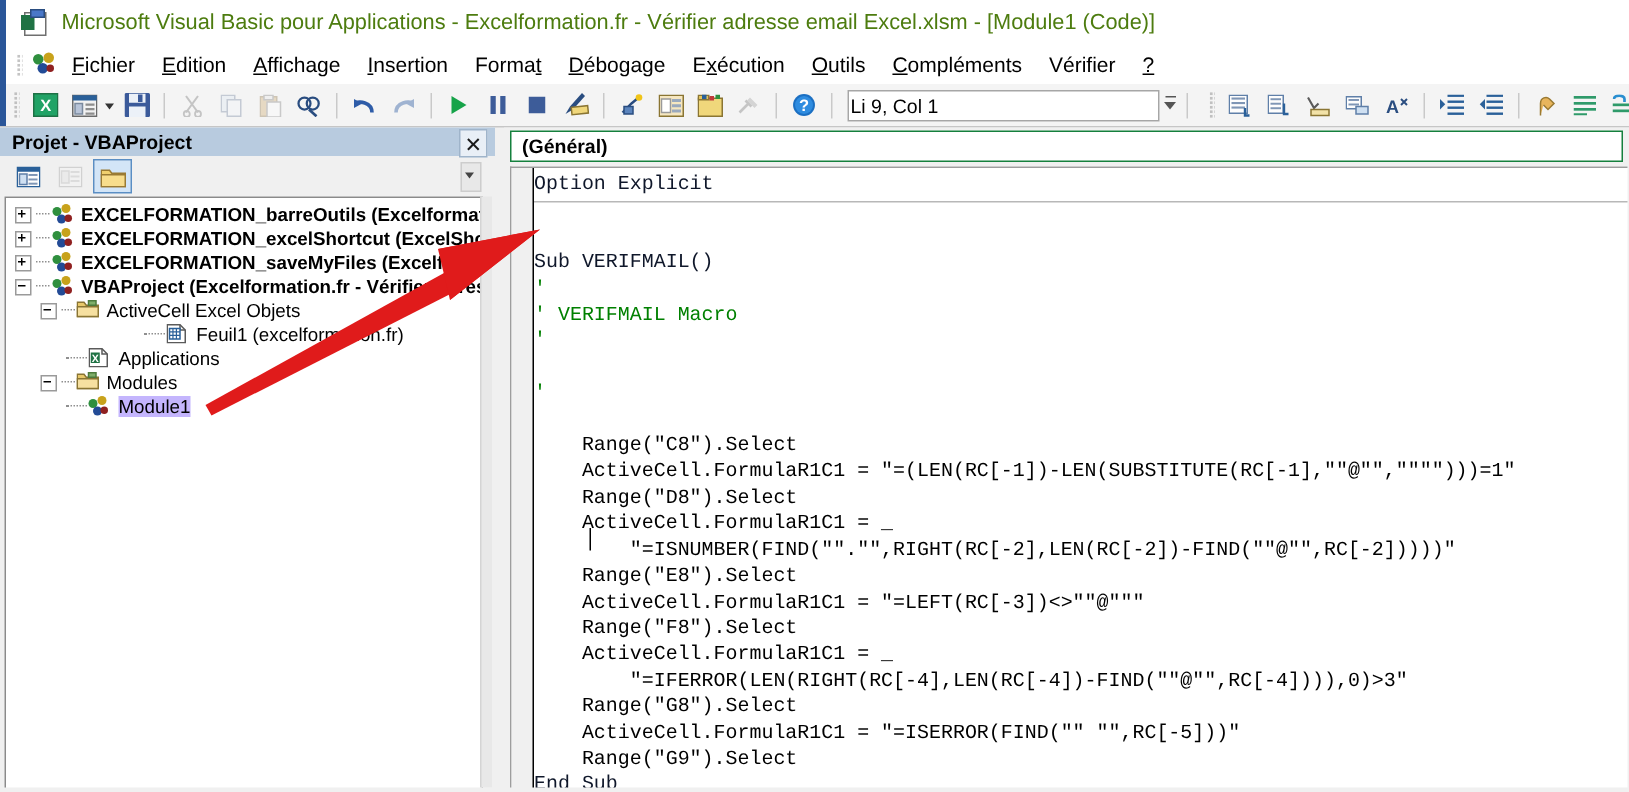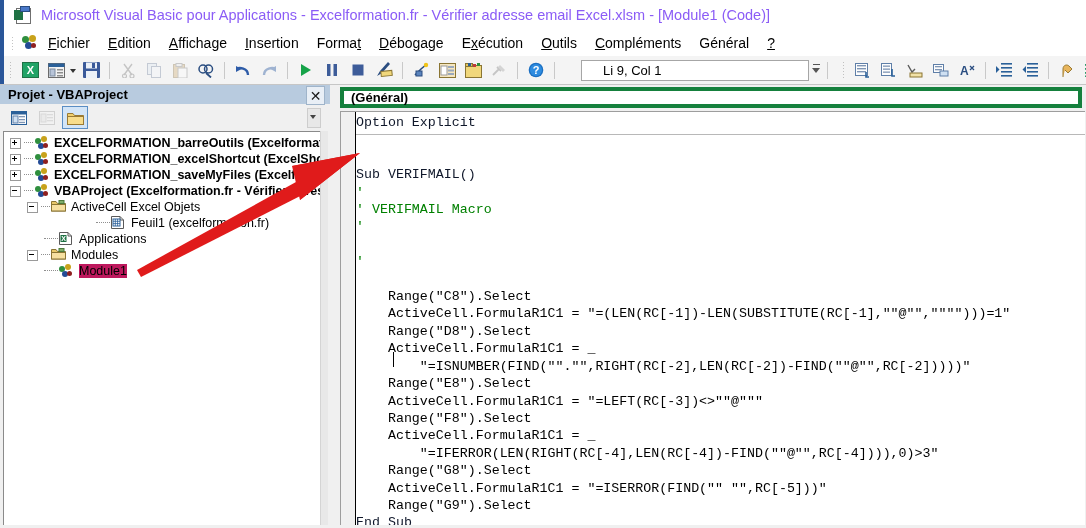--- a/index.html
+++ b/index.html
@@ -16,21 +16,21 @@
   .titlebar{
     position:absolute;left:0;top:0;width:1086px;height:30px;
     background:#ffffff;
     display:flex;align-items:center;
   }
   .titlebar .accent{position:absolute;left:0;top:0;width:4px;height:30px;background:#2a5699;}
   .title-icon{margin-left:14px;width:18px;height:18px;position:relative;flex:none;}
   .title-icon .sheet{position:absolute;left:2px;top:2px;width:13px;height:14px;background:#ffffff;border:1px solid #6f6f6f;}
   .title-icon .grn{position:absolute;left:0px;top:4px;width:9px;height:10px;background:#1f7244;}
   .title-icon .blu{position:absolute;left:6px;top:0px;width:10px;height:6px;background:#4a78c8;border:1px solid #2a4d80;box-sizing:border-box;}
-  .title-text{margin-left:9px;font-size:14.5px;color:#8b5cf6;white-space:nowrap;}
+  .title-text{margin-left:9px;font-size:14.5px;color:#4d7c0f;white-space:nowrap;}
 
   
   .menubar{
     position:absolute;left:0;top:30px;width:1086px;height:26px;
     background:#ffffff;display:flex;align-items:center;
   }
   .menubar .accent{position:absolute;left:0;top:0;width:4px;height:26px;background:#2a5699;}
   .grip{width:4px;height:15px;margin-left:11px;flex:none;
     background-image:radial-gradient(#b9b9b9 40%,transparent 41%);
     background-size:3px 3px;opacity:.85;}
@@ -54,21 +54,21 @@
   .toolbar .accent{position:absolute;left:0;top:0;width:4px;height:28px;background:#2a5699;}
   .tb-grip{width:4px;height:18px;margin-left:9px;margin-right:4px;flex:none;
     background-image:radial-gradient(#c0c0c0 40%,transparent 41%);background-size:3px 3px;}
   .tb{width:24px;height:22px;position:relative;flex:none;margin:0 1px;}
   .sep{width:1px;height:17px;background:#c9c9c9;margin:0 5px;flex:none;}
   .tb-arrow{width:9px;height:22px;position:relative;flex:none;}
   .tb-arrow:after{content:"";position:absolute;left:1px;top:10px;
     border-left:3.5px solid transparent;border-right:3.5px solid transparent;border-top:4px solid #333;}
   .pos-box{
     height:19px;min-width:205px;background:#fff;border:1px solid #a6a6a6;
-    display:flex;align-items:center;padding-left:21px;font-size:13px;margin-left:21px;flex:none;color:#000;
+    display:flex;align-items:center;padding-left:1px;font-size:13px;margin-left:5px;flex:none;color:#000;
   }
   .spin{width:11px;height:20px;margin-left:2px;position:relative;flex:none;}
   .spin:before{content:"";position:absolute;left:2px;top:4px;width:7px;height:1px;background:#555;}
   .spin:after{content:"";position:absolute;left:1px;top:8px;border-left:4px solid transparent;border-right:4px solid transparent;border-top:5px solid #555;}
 
   
   .ic{position:absolute;left:0;top:0;width:24px;height:22px;display:flex;align-items:center;justify-content:center;}
   .ic svg{display:block;}
   .dim{opacity:.35;}
 
@@ -104,27 +104,27 @@
   .tnode{position:relative;height:16px;display:flex;align-items:center;white-space:nowrap;font-size:12.5px;}
   .expander{
     width:9px;height:9px;border:1px solid #9a9a9a;background:#fff;position:relative;flex:none;margin-right:3px;
   }
   .expander:before{content:"";position:absolute;left:1px;top:3px;width:5px;height:1px;background:#000;}
   .expander.plus:after{content:"";position:absolute;left:3px;top:1px;width:1px;height:5px;background:#000;}
   .dotline{flex:none;width:9px;height:1px;border-top:1px dotted #8f8f8f;margin-right:1px;}
   .ico{width:16px;height:14px;position:relative;flex:none;margin-right:4px;}
   .tlabel{font-weight:bold;color:#000;}
   .tlabel.norm{font-weight:normal;}
-  .tlabel.sel{background:#be185d;}
+  .tlabel.sel{background:#c4b5fd;}
 
   
   .codepane{position:absolute;left:336px;top:85px;width:750px;height:443px;background:#f0f0f0;}
   .combo-row{position:absolute;left:4px;top:2px;width:744px;height:21px;}
   .combo{
-    position:absolute;left:0;top:0;width:742px;height:21px;background:#fff;border:4px solid #15803d;
+    position:absolute;left:0;top:0;width:742px;height:21px;background:#fff;border:1px solid #15803d;
     display:flex;align-items:center;padding-left:7px;font-size:13px;font-weight:bold;box-sizing:border-box;
   }
   .code-frame{
     position:absolute;left:4px;top:26px;width:745px;height:418px;background:#fff;
     border-left:1px solid #9d9d9d;border-top:1px solid #9d9d9d;box-sizing:border-box;overflow:hidden;
   }
   .code-margin{position:absolute;left:0;top:0;width:14px;height:418px;background:#f0f0f0;border-right:1px solid #000;}
   .code-text{
     position:absolute;left:15px;top:0;width:730px;height:418px;
     font-family:"Liberation Mono","DejaVu Sans Mono",monospace;
@@ -168,21 +168,21 @@
     </div>
     <div class="menu-item"><u>F</u>ichier</div>
     <div class="menu-item"><u>E</u>dition</div>
     <div class="menu-item"><u>A</u>ffichage</div>
     <div class="menu-item"><u>I</u>nsertion</div>
     <div class="menu-item">Forma<u>t</u></div>
     <div class="menu-item"><u>D</u>ébogage</div>
     <div class="menu-item">E<u>x</u>écution</div>
     <div class="menu-item"><u>O</u>utils</div>
     <div class="menu-item"><u>C</u>ompléments</div>
-    <div class="menu-item">Général</div>
+    <div class="menu-item">Vérifier</div>
     <div class="menu-item"><u>?</u></div>
   </div>
 
   <div class="toolbar">
     <div class="accent"></div>
     <div class="tb-grip"></div>
 
     <div class="tb">
         <span class="ic">
       <svg width="17" height="16">

